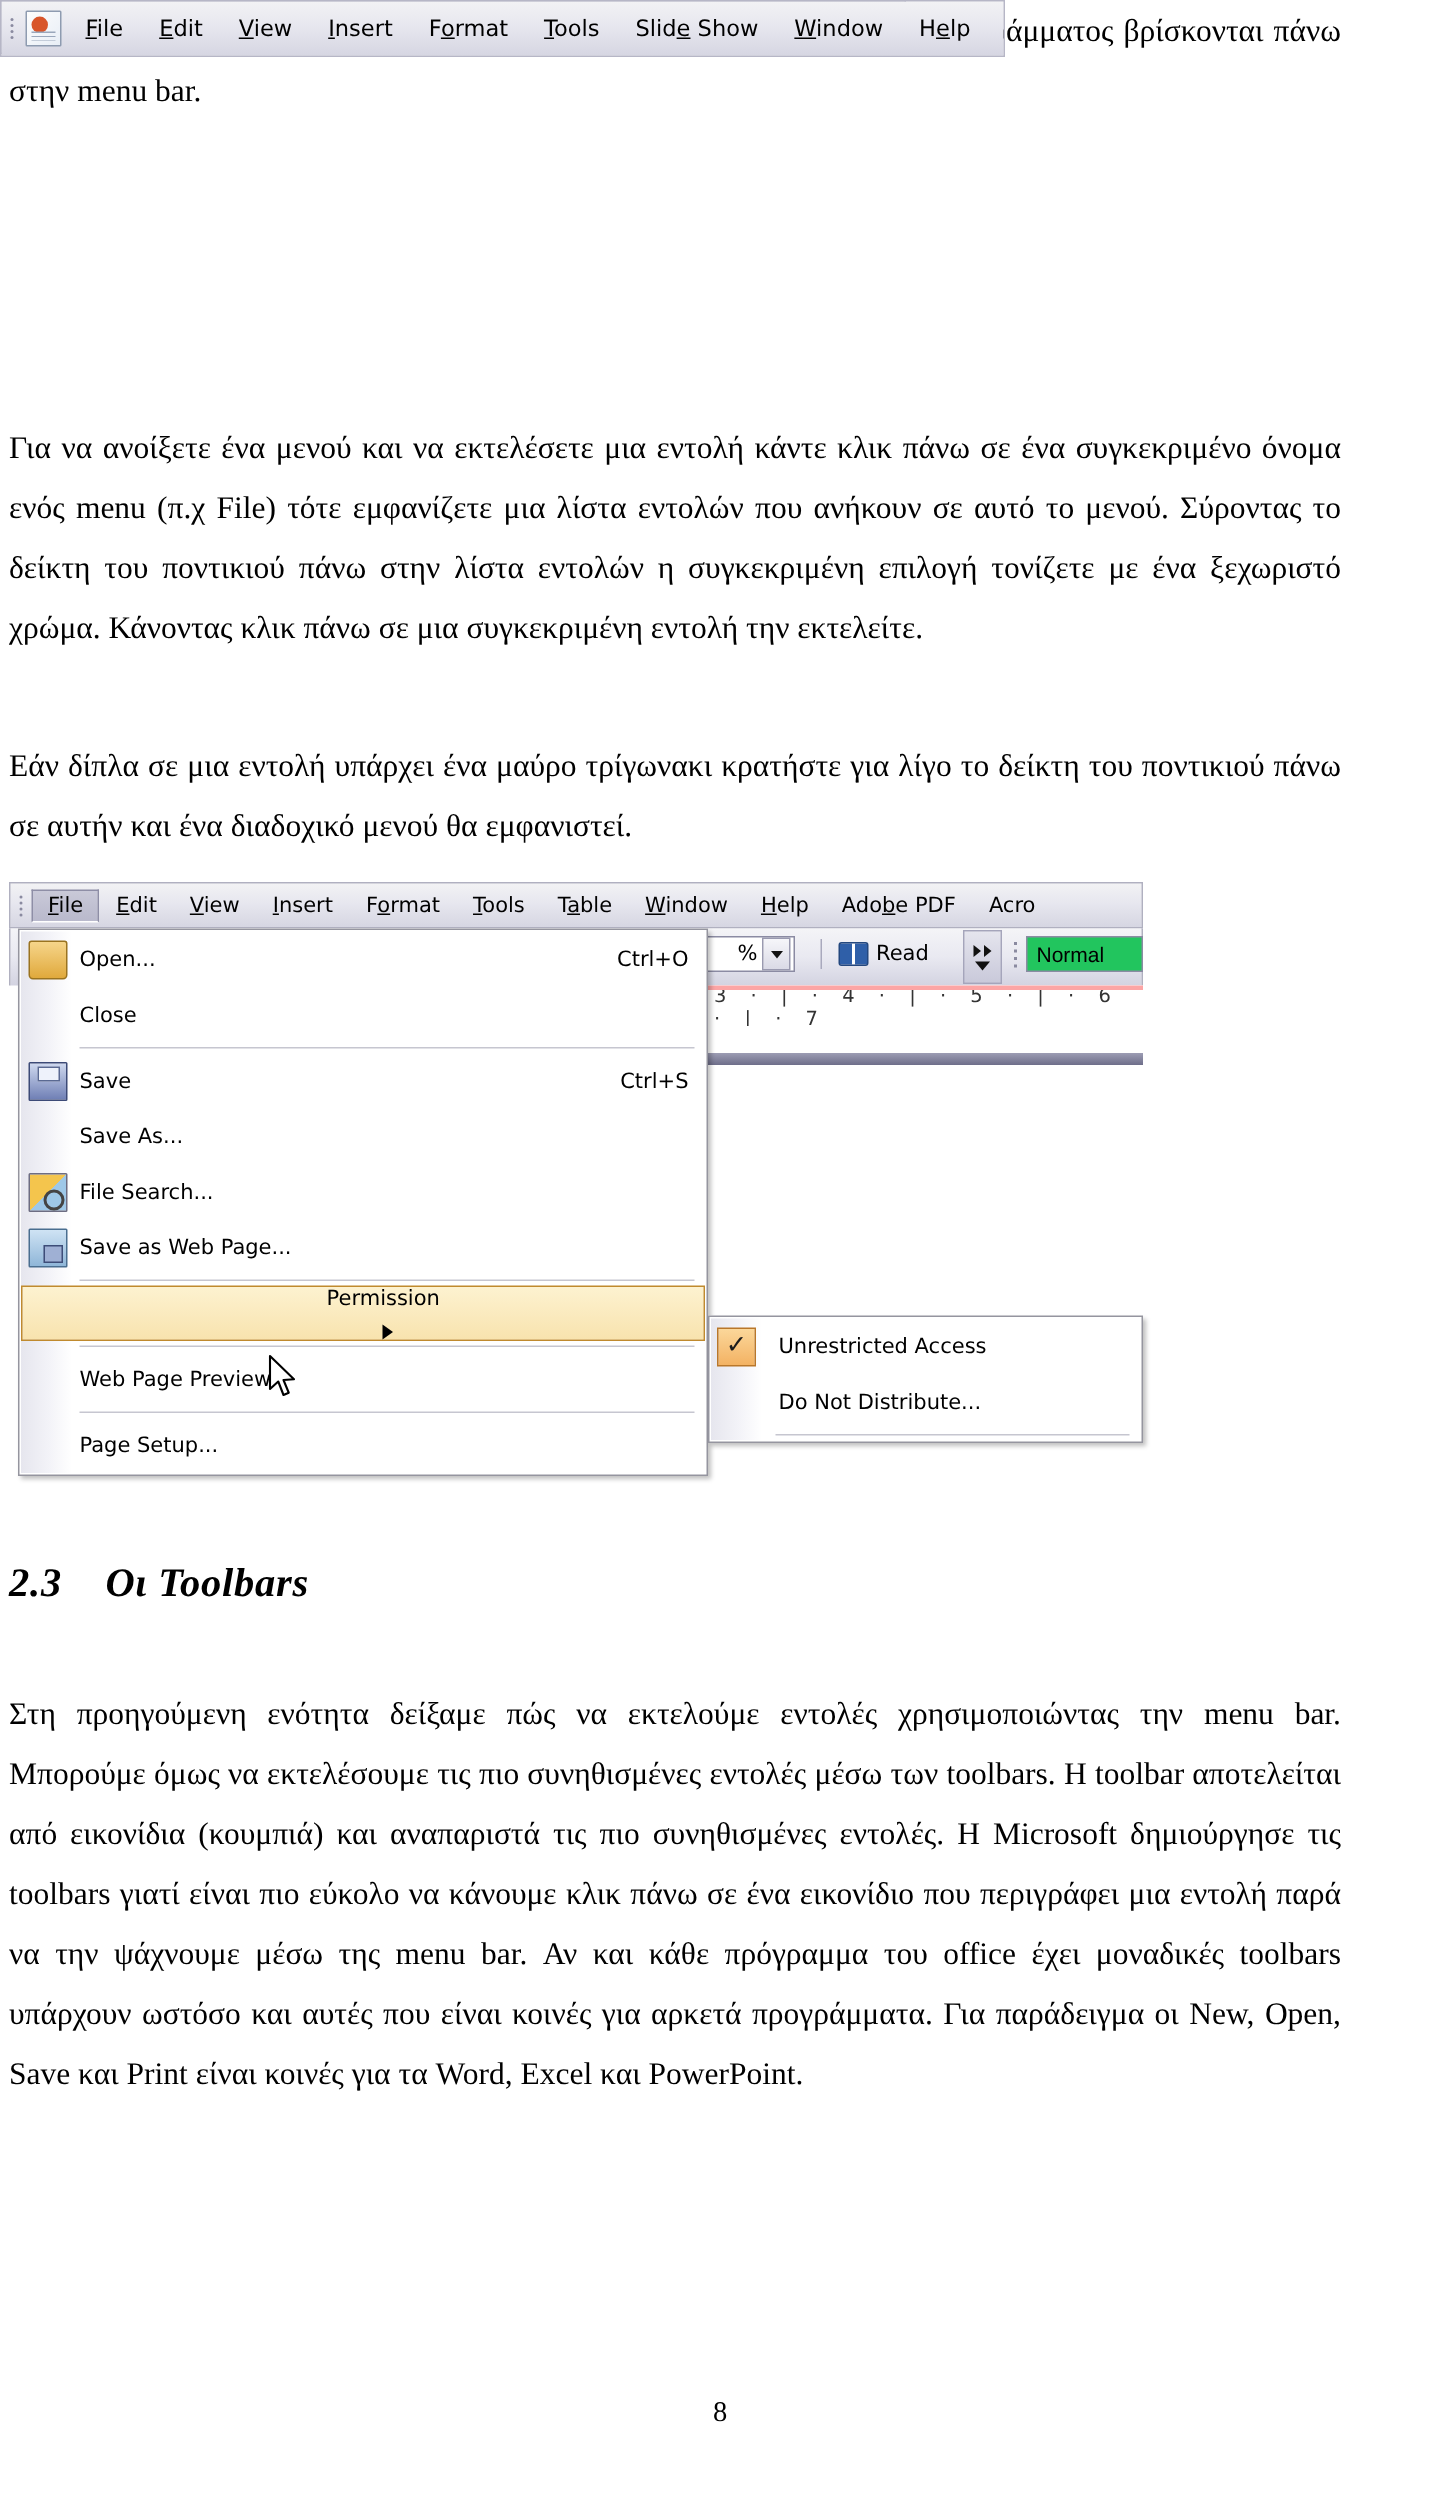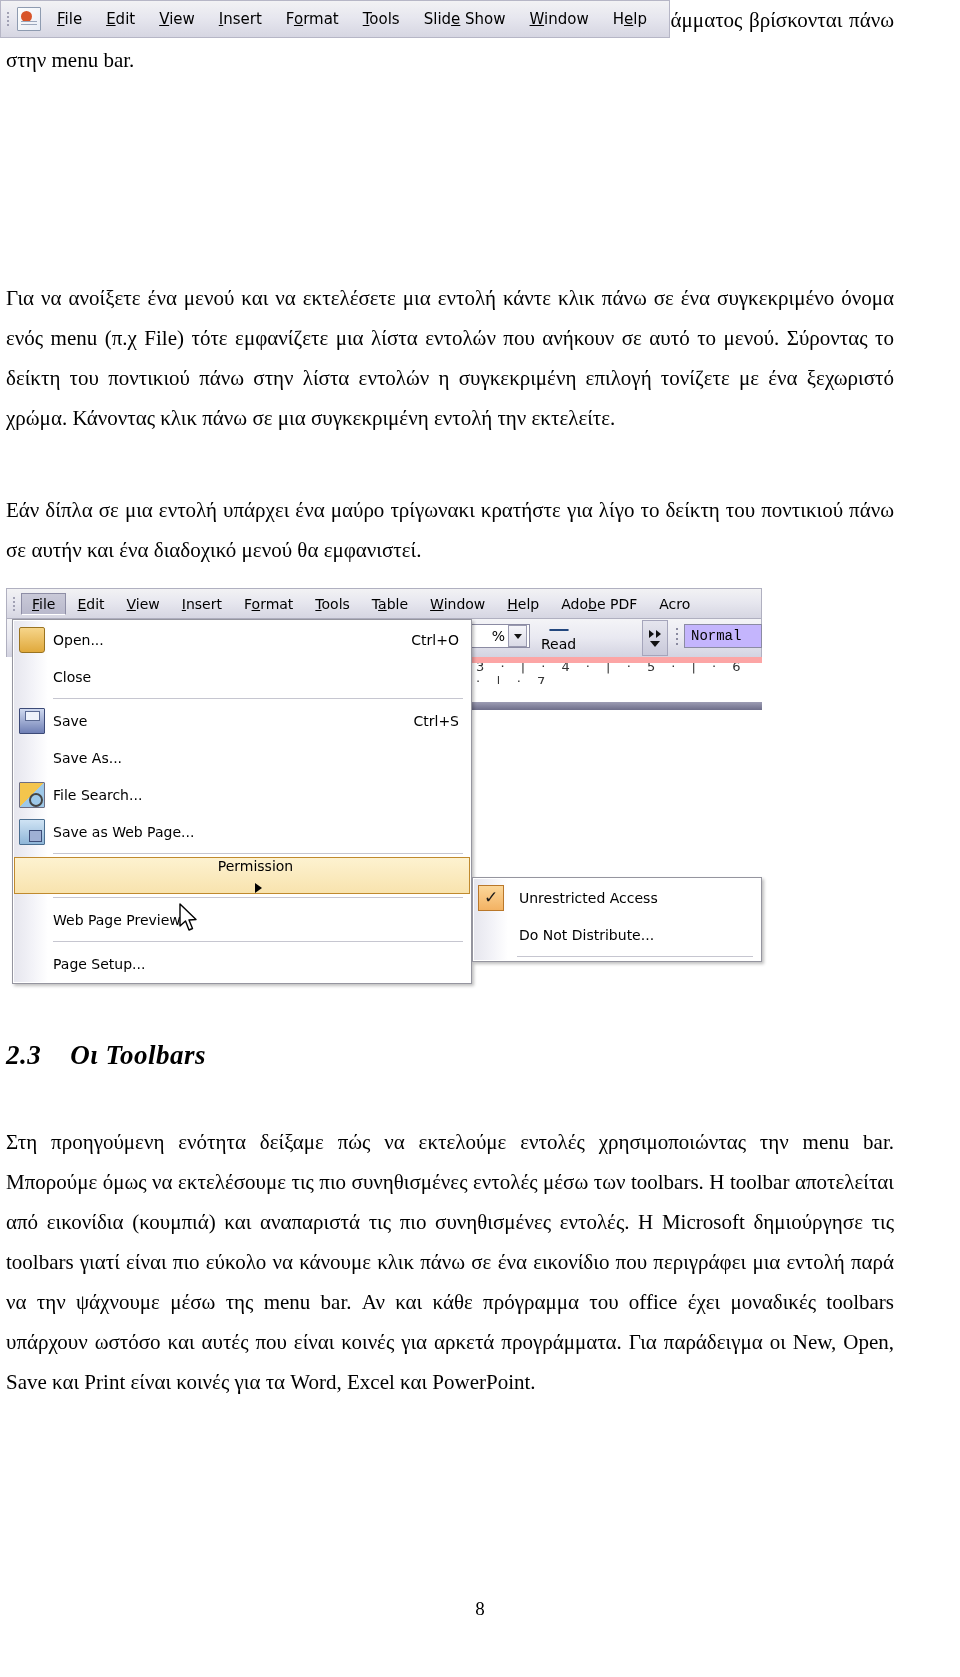--- a/index.html
+++ b/index.html
@@ -114,52 +114,52 @@
     border:1px solid #9a9ab0;display:flex;align-items:center;justify-content:center;
   }
   .zoomarrow b{
     display:block;width:0;height:0;border-left:4px solid transparent;
     border-right:4px solid transparent;border-top:5px solid #111;
   }
   .sep-v{width:1px;height:20px;background:#a9a9bd;margin:0 6px;}
   .readbtn{
     position:absolute;left:535px;top:36px;height:24px;
     display:flex;align-items:center;gap:5px;
-    font-family:"DejaVu Sans","Liberation Sans",sans-serif;font-size:14px;flex-direction:column;
+    font-family:"DejaVu Sans","Liberation Sans",sans-serif;font-size:14px;
   }
   .bookicon{
     width:18px;height:14px;
     background:linear-gradient(to right,#2f5fa8 0 46%,#ffffff 46% 54%,#2f5fa8 54% 100%);
     border:1px solid #23477e;border-radius:2px;
   }
   .ovf{
     position:absolute;left:636px;top:32px;width:26px;height:36px;
     background:linear-gradient(to bottom,#e5e5ee,#c9c9da);
     border:1px solid #a5a5bb;box-sizing:border-box;
     display:flex;flex-direction:column;align-items:center;justify-content:center;gap:3px;
   }
   .ovf .dd{display:flex;gap:2px;}
   .ovf .dd b{display:block;width:0;height:0;border-top:4px solid transparent;border-bottom:4px solid transparent;border-left:5px solid #111;}
   .ovf .dn{width:0;height:0;border-left:5px solid transparent;border-right:5px solid transparent;border-top:6px solid #111;}
   .stylebox{
     position:absolute;left:678px;top:36px;width:78px;height:24px;
-    background:#c4b5fd;border:1px solid #8b8ba3;box-sizing:border-box;
+    background:#22c55e;border:1px solid #8b8ba3;box-sizing:border-box;
     display:flex;align-items:center;padding-left:6px;
-    font-family:Liberation Mono, monospace;font-size:14px;
+    font-family:Liberation Sans, sans-serif;font-size:14px;
   }
   .dotgrip{
     position:absolute;left:668px;top:34px;width:6px;height:28px;
     display:flex;flex-direction:column;justify-content:center;align-items:center;gap:3px;
   }
   .dotgrip i{width:2px;height:2px;background:#8a8aa0;}
 
   
   .ruler{
     position:absolute;left:462px;top:69px;width:294px;height:27px;
-    background:#ffffff;border-top:6px solid #fca5a5;
+    background:#ffffff;border-top:3px solid #fca5a5;
     font-family:"DejaVu Sans","Liberation Sans",sans-serif;font-size:13px;
     display:flex;align-items:center;color:#333;
     overflow:hidden;letter-spacing:6px;padding-left:8px;box-sizing:border-box;
   }
   
   .docarea{
     position:absolute;left:462px;top:96px;width:294px;height:18px;background:#ffffff;
   }
   .docband{
     position:absolute;left:462px;top:114px;width:294px;height:8px;

